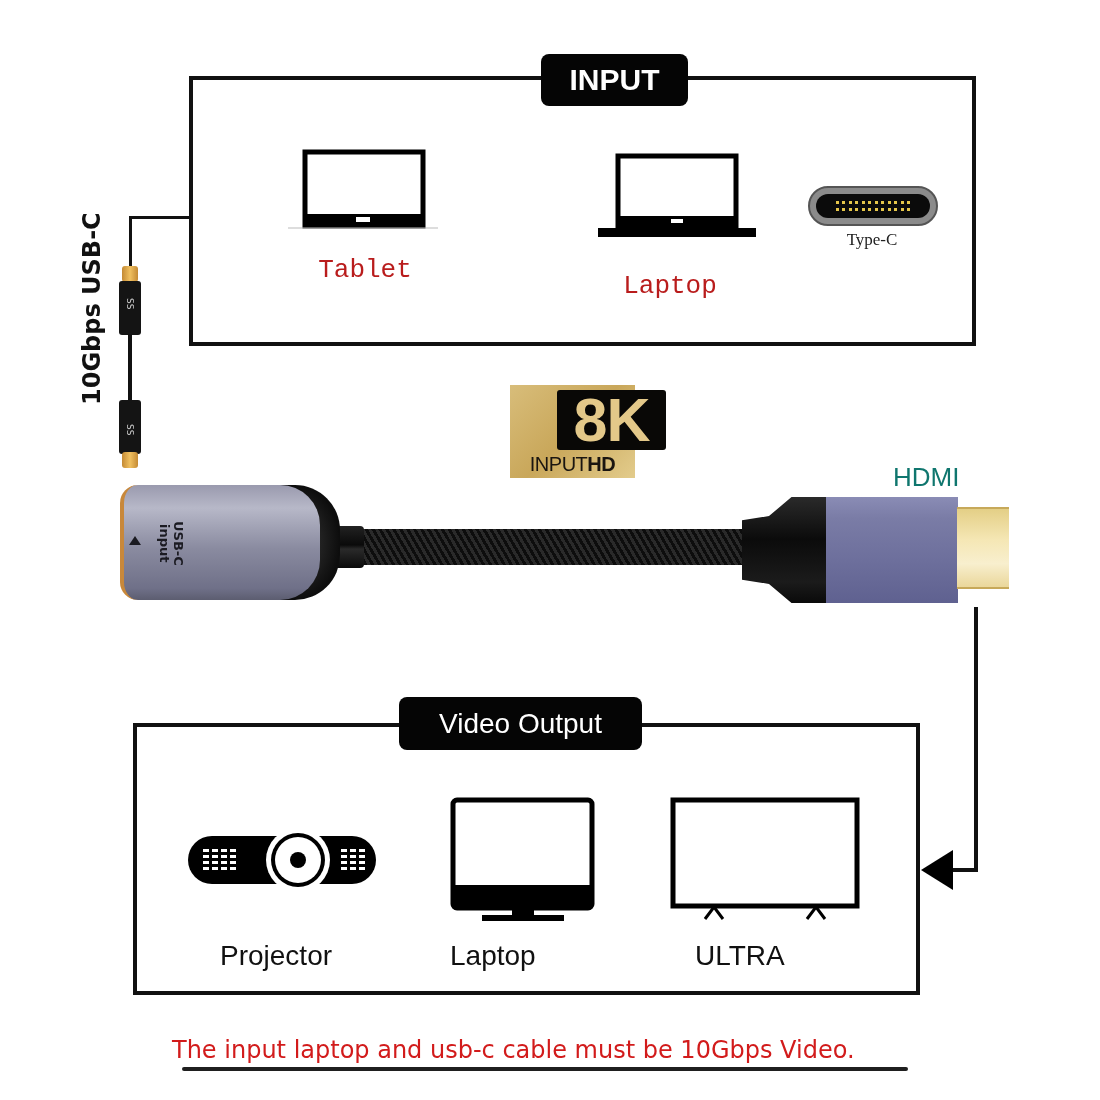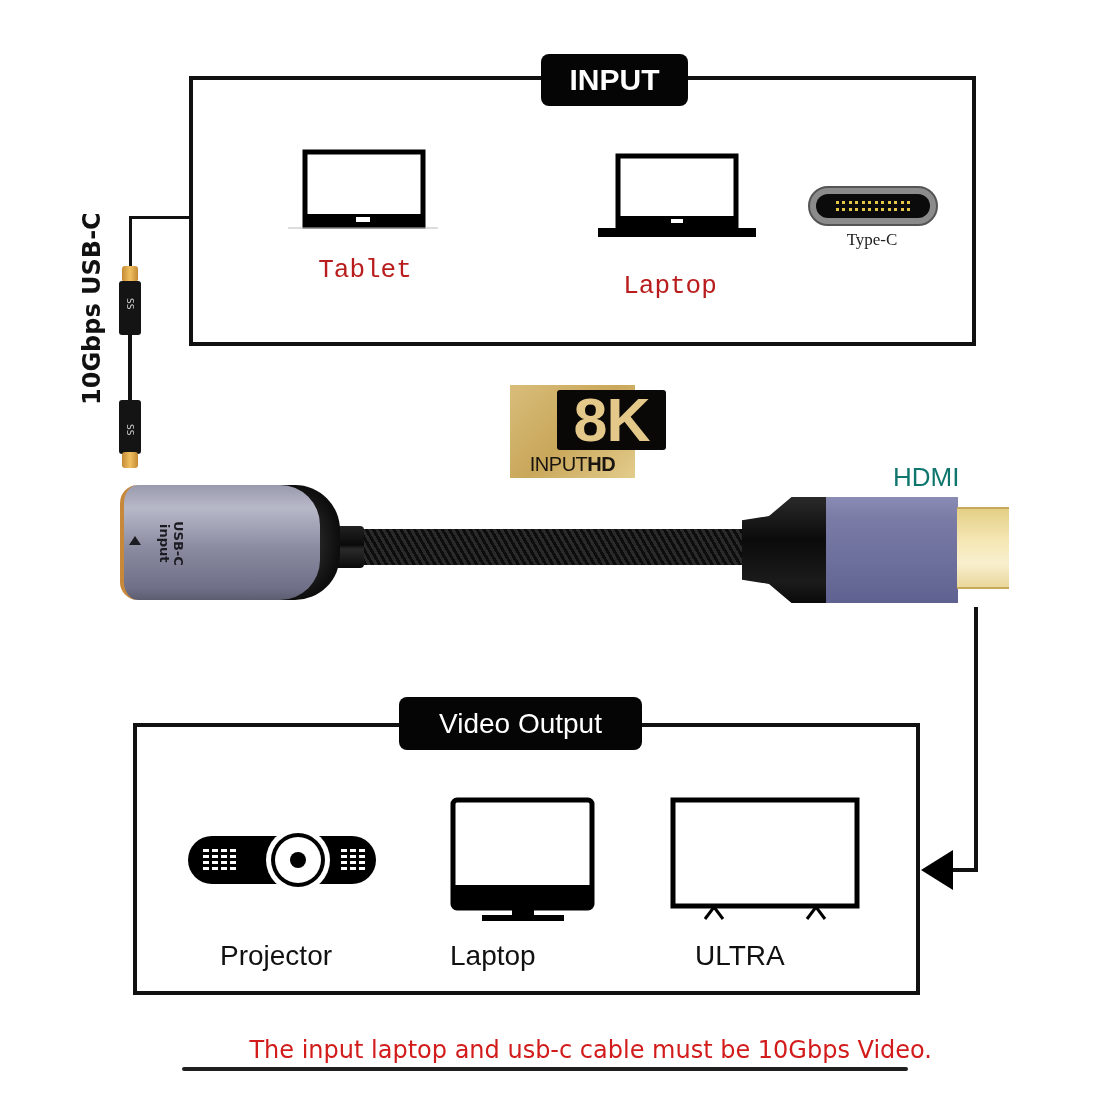--- a/index.html
+++ b/index.html
@@ -120,21 +120,21 @@
     font-family: "DejaVu Sans", sans-serif;
   }
   .vert-text {
     position: absolute; left: 78px; top: 405px; transform-origin: 0 0; transform: rotate(-90deg);
     font-family: "DejaVu Sans", sans-serif; font-weight: bold; font-size: 24px; white-space: nowrap;
     color: #111;
   }
 
   .note {
     position: absolute; left: 172px; top: 1036px; width: 760px;
-    font-family: "DejaVu Sans", sans-serif; font-size: 24px; color: #d21b1b; white-space: nowrap; text-align: right;
+    font-family: "DejaVu Sans", sans-serif; font-size: 24px; color: #d21b1b; white-space: nowrap;
   }
   .note-underline { position: absolute; left: 182px; top: 1067px; width: 726px; height: 4px; background: #1f1f1f; border-radius: 2px; }
 </style>
 </head>
 <body>
 
 <div class="frame" style="left:189px; top:76px; width:787px; height:270px;"></div>
 <div class="pill" style="left:541px; top:54px; width:147px; height:52px; font-size:30px;">
   <span>INPUT</span>
 </div>

